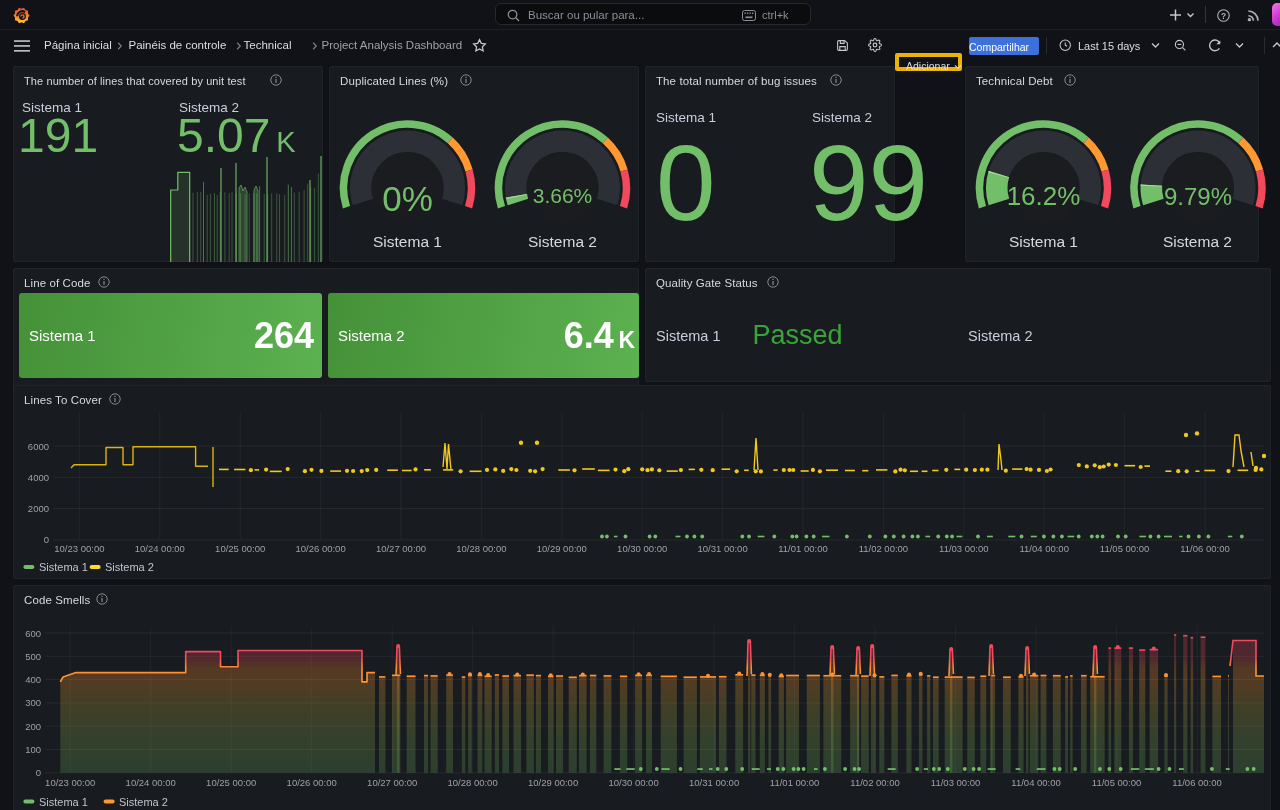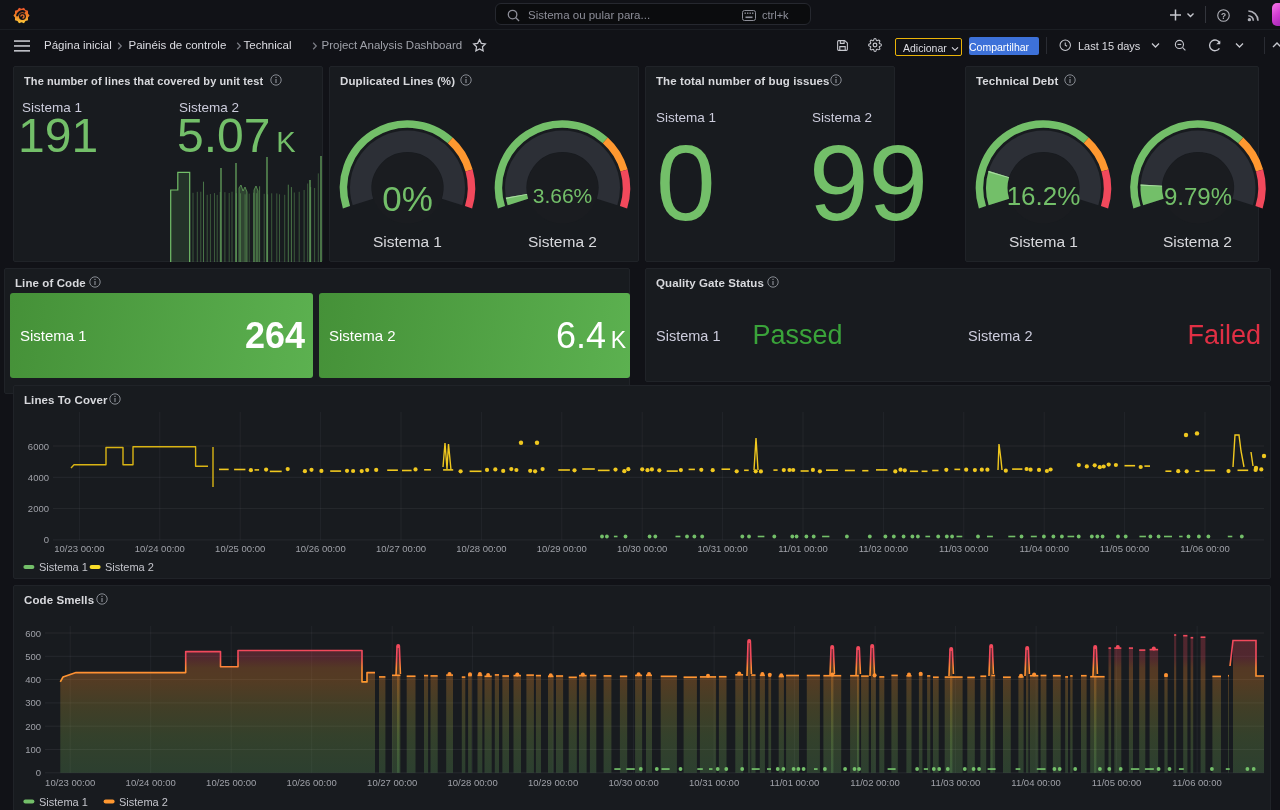--- a/index.html
+++ b/index.html
@@ -1,16 +1,16 @@
 <!DOCTYPE html>
 <html><head><meta charset="utf-8"><style>
 *{margin:0;padding:0;box-sizing:border-box}
 body{width:1280px;height:810px;background:#111217;font-family:"Liberation Sans",sans-serif;overflow:hidden;position:relative}
 .panel{position:absolute;background:#181b1f;border:1px solid #202328;border-radius:2px}
-.ptitle{position:absolute;left:10px;top:7.5px;font-size:11.5px;font-weight:700;color:#d8d9dd;letter-spacing:0.1px}
+.ptitle{position:absolute;left:10px;top:7.5px;font-size:11.5px;font-weight:400;color:#d8d9dd;letter-spacing:0.1px}
 .abs{position:absolute}
 .lbl{position:absolute;font-size:14px;color:#ccccdc}
 .num{position:absolute;color:#73bf69;line-height:1}
 </style></head><body>
 
 <div class="abs" style="left:0;top:0;width:1280px;height:30px;background:#111217;border-bottom:1px solid #1b1e23"></div>
 <svg class="abs" style="left:12px;top:5.5px" width="19" height="19" viewBox="0 0 24 24">
 <defs>
       <linearGradient id="glogo" x1="0" y1="1" x2="0" y2="0">
 <stop offset="0" stop-color="#fbca3a"></stop>
@@ -21,21 +21,21 @@
 <polygon points="12.00,3.40 8.85,2.30 6.95,5.04 3.75,6.00 3.82,9.34 1.80,12.00 3.82,14.66 3.75,18.00 6.95,18.96 8.85,21.70 12.00,20.60 15.15,21.70 17.05,18.96 20.25,18.00 20.18,14.66 22.20,12.00 20.18,9.34 20.25,6.00 17.05,5.04 15.15,2.30" fill="url(#glogo)"></polygon>
 <circle cx="13.2" cy="13.2" r="4.4" fill="#111217"></circle>
 <path d="M13 13 m -6.5 0 a 6.5 6.5 0 0 1 10 -5.4" fill="none" stroke="#111217" stroke-width="2.6"></path>
 <path d="M13.2 13.2 m -2 0 a 2 2 0 1 1 2 2" fill="none" stroke="#e8702a" stroke-width="1.8"></path>
 </svg>
 <div class="abs" style="left:495px;top:3px;width:316px;height:22px;background:#0b0c0e;border:1px solid #26282f;border-radius:6px">
 <svg class="abs" style="left:11px;top:4.5px" width="13" height="13" viewBox="0 0 14 14">
       <circle cx="6" cy="6" r="4.6" fill="none" stroke="#8d8e98" stroke-width="1.4"></circle>
       <line x1="9.5" y1="9.5" x2="13" y2="13" stroke="#8d8e98" stroke-width="1.4"></line>
     </svg>
-<span class="abs" style="left:32px;top:4.5px;font-size:11.5px;color:#8d8e98">Sistema ou pular para...</span>
+<span class="abs" style="left:32px;top:4.5px;font-size:11.5px;color:#8d8e98">Buscar ou pular para...</span>
 <svg class="abs" style="left:246px;top:6px" width="14" height="11" viewBox="0 0 14 11">
       <rect x="0.5" y="0.5" width="13" height="10" rx="2" fill="none" stroke="#8d8e98"></rect>
       <rect x="2.5" y="2.5" width="1.4" height="1.4" fill="#8d8e98"></rect>
       <rect x="5" y="2.5" width="1.4" height="1.4" fill="#8d8e98"></rect>
       <rect x="7.5" y="2.5" width="1.4" height="1.4" fill="#8d8e98"></rect>
       <rect x="10" y="2.5" width="1.4" height="1.4" fill="#8d8e98"></rect>
       <rect x="3.5" y="6.5" width="7" height="1.6" fill="#8d8e98"></rect>
     </svg>
 <span class="abs" style="left:266px;top:5px;font-size:11px;color:#8d8e98">ctrl+k</span>
 </div>
@@ -77,21 +77,21 @@
     <path d="M12 2.6l2.9 5.9 6.5.95-4.7 4.6 1.1 6.5L12 17.5l-5.8 3.05 1.1-6.5-4.7-4.6 6.5-.95z" fill="none" stroke="#c7c8cf" stroke-width="2"></path>
   </svg>
 <svg class="abs" style="left:836px;top:39px" width="13" height="13" viewBox="0 0 24 24">
 <path d="M20.7 7.3 16.7 3.3 C 16.5 3.1 16.3 3 16 3 H 5 C 3.9 3 3 3.9 3 5 v 14 c 0 1.1 .9 2 2 2 h 14 c 1.1 0 2 -.9 2 -2 V 8 c 0 -.3 -.1 -.5 -.3 -.7 z" fill="none" stroke="#c7c8cf" stroke-width="2"></path>
 <path d="M8 3 v 5 h 7 V 3 M7 21 v -7 h 10 v 7" fill="none" stroke="#c7c8cf" stroke-width="2"></path>
   </svg>
 <svg class="abs" style="left:868px;top:38px" width="14" height="14" viewBox="0 0 24 24">
 <circle cx="12" cy="12" r="3.2" fill="none" stroke="#c7c8cf" stroke-width="2"></circle>
 <path d="M19.4 15a1.65 1.65 0 0 0 .33 1.82l.06.06a2 2 0 1 1-2.83 2.83l-.06-.06a1.65 1.65 0 0 0-1.82-.33 1.65 1.65 0 0 0-1 1.51V21a2 2 0 1 1-4 0v-.09A1.65 1.65 0 0 0 9 19.4a1.65 1.65 0 0 0-1.82.33l-.06.06a2 2 0 1 1-2.83-2.83l.06-.06a1.65 1.65 0 0 0 .33-1.82 1.65 1.65 0 0 0-1.51-1H3a2 2 0 1 1 0-4h.09A1.65 1.65 0 0 0 4.6 9a1.65 1.65 0 0 0-.33-1.82l-.06-.06a2 2 0 1 1 2.83-2.83l.06.06a1.65 1.65 0 0 0 1.82.33H9a1.65 1.65 0 0 0 1-1.51V3a2 2 0 1 1 4 0v.09a1.65 1.65 0 0 0 1 1.51 1.65 1.65 0 0 0 1.82-.33l.06-.06a2 2 0 1 1 2.83 2.83l-.06.06a1.65 1.65 0 0 0-.33 1.82V9a1.65 1.65 0 0 0 1.51 1H21a2 2 0 1 1 0 4h-.09a1.65 1.65 0 0 0-1.51 1z" fill="none" stroke="#c7c8cf" stroke-width="1.8"></path>
   </svg>
-<div class="abs" style="left:895px;top:38px;width:67px;height:18px;border:1px solid #eab308;border-radius:2px">
+<div class="abs" style="left:895px;top:53px;width:67px;height:18px;border:4px solid #eab308;border-radius:2px">
 <span class="abs" style="left:7px;top:3px;font-size:10.5px;color:#dcdce2">Adicionar</span>
 <svg class="abs" style="left:55px;top:6.5px" width="8" height="6" viewBox="0 0 9 7">
       <polyline points="1,1.5 4.5,5 8,1.5" fill="none" stroke="#dcdce2" stroke-width="1.3"></polyline>
     </svg>
   </div>
 <div class="abs" style="left:969px;top:36.5px;width:70px;height:18px;background:#3d71d9;border-radius:2px;text-align:left">
 <span style="font-size:10.5px;color:#fff;line-height:18px">Compartilhar</span></div>
 <div class="abs" style="left:1046px;top:37px;width:1px;height:17px;background:#2a2c33"></div>
 <svg class="abs" style="left:1059px;top:39px" width="12.5" height="12.5" viewBox="0 0 24 24">
     <circle cx="12" cy="12" r="10" fill="none" stroke="#c7c8cf" stroke-width="2"></circle>
@@ -232,47 +232,46 @@
 <path d="M 293.57 103.55 A 64 64 0 0 1 293.04 140.25" stroke="#f2495c" stroke-width="7.5" fill="none" stroke-linecap="butt"></path>
 <circle cx="232" cy="121" r="35.8" fill="#1a1c20"></circle>
 <path d="M 187.41 135.06 A 46.75 46.75 0 1 1 276.59 135.06" stroke="#2c2f36" stroke-width="21.5" fill="none" stroke-linecap="butt"></path>
 <path d="M 187.41 135.06 A 46.75 46.75 0 0 1 185.34 118.11" stroke="#73bf69" stroke-width="21.5" fill="none" stroke-linecap="butt"></path>
 <path d="M 185.29 119.16 A 46.75 46.75 0 0 1 185.34 118.11" stroke="#aadba2" stroke-width="21.5" fill="none" stroke-linecap="butt"></path>
 <text x="232" y="129" fill="#73bf69" font-size="24" text-anchor="middle" dominant-baseline="central">9.79%</text>
 </svg>
 <span class="abs" style="left:0;top:166px;width:155px;text-align:center;font-size:15.5px;color:#d8d9dd">Sistema 1</span>
 <span class="abs" style="left:154px;top:166px;width:155px;text-align:center;font-size:15.5px;color:#d8d9dd">Sistema 2</span>
 </div>
-<div class="panel" style="left:4px;top:268px;width:626px;height:126px">
+<div class="panel" style="left:13px;top:268px;width:626px;height:126px">
 <div class="ptitle">Line of Code</div>
 <svg style="position:absolute;left:84px;top:7px" width="12" height="12" viewBox="0 0 12 12">
       <circle cx="6" cy="6" r="5.2" fill="none" stroke="#868a91" stroke-width="1"></circle>
       <rect x="5.4" y="5" width="1.2" height="4" fill="#868a91"></rect>
       <rect x="5.4" y="2.8" width="1.2" height="1.2" fill="#868a91"></rect>
     </svg>
 <div class="abs" style="left:5px;top:24px;width:303px;height:85px;border-radius:3px;background:linear-gradient(100deg,#459138,#5cb150)">
 <span class="abs" style="left:10px;top:34px;font-size:15px;color:#fff;font-weight:400">Sistema 1</span>
 <span class="abs" style="right:8px;top:25px;font-size:36px;color:#fff;font-weight:700;line-height:1">264</span>
     </div>
 <div class="abs" style="left:314px;top:24px;width:311px;height:85px;border-radius:3px;background:linear-gradient(100deg,#459138,#5cb150)">
 <span class="abs" style="left:10px;top:34px;font-size:15px;color:#fff;font-weight:400">Sistema 2</span>
-<span class="abs" style="right:4px;top:25px;font-size:36px;color:#fff;font-weight:400;line-height:1">6.4<span style="font-size:23px"> K</span></span>
+<span class="abs" style="right:4px;top:25px;font-size:36px;color:#fff;font-weight:700;line-height:1">6.4<span style="font-size:23px"> K</span></span>
     </div>
 </div>
 <div class="panel" style="left:645px;top:268px;width:626px;height:114px">
 <div class="ptitle">Quality Gate Status</div>
 <svg style="position:absolute;left:121px;top:7px" width="12" height="12" viewBox="0 0 12 12">
       <circle cx="6" cy="6" r="5.2" fill="none" stroke="#868a91" stroke-width="1"></circle>
       <rect x="5.4" y="5" width="1.2" height="4" fill="#868a91"></rect>
       <rect x="5.4" y="2.8" width="1.2" height="1.2" fill="#868a91"></rect>
     </svg>
 <span class="lbl" style="left:10px;top:59px;font-size:14.5px">Sistema 1</span>
 <span class="abs" style="left:0px;top:51px;width:303px;text-align:center;font-size:27px;color:#3aa33a">Passed</span>
 <span class="lbl" style="left:322px;top:59px;font-size:14.5px">Sistema 2</span>
-<span class="abs" style="left:322px;top:51px;width:293px;text-align:right;font-size:27px;color:#e02f44">Failed</span>
 </div>
 <div class="panel" style="left:13px;top:385px;width:1258px;height:194px">
 <div class="ptitle">Lines To Cover</div>
     <svg style="position:absolute;left:95px;top:7px" width="12" height="12" viewBox="0 0 12 12">
       <circle cx="6" cy="6" r="5.2" fill="none" stroke="#868a91" stroke-width="1"></circle>
       <rect x="5.4" y="5" width="1.2" height="4" fill="#868a91"></rect>
       <rect x="5.4" y="2.8" width="1.2" height="1.2" fill="#868a91"></rect>
     </svg>
 <svg class="abs" style="left:0;top:0" width="1258" height="194" viewBox="0 0 1258 194">
       <line x1="39" y1="60" x2="1250" y2="60" stroke="rgba(204,204,220,0.08)" stroke-width="1"></line>

